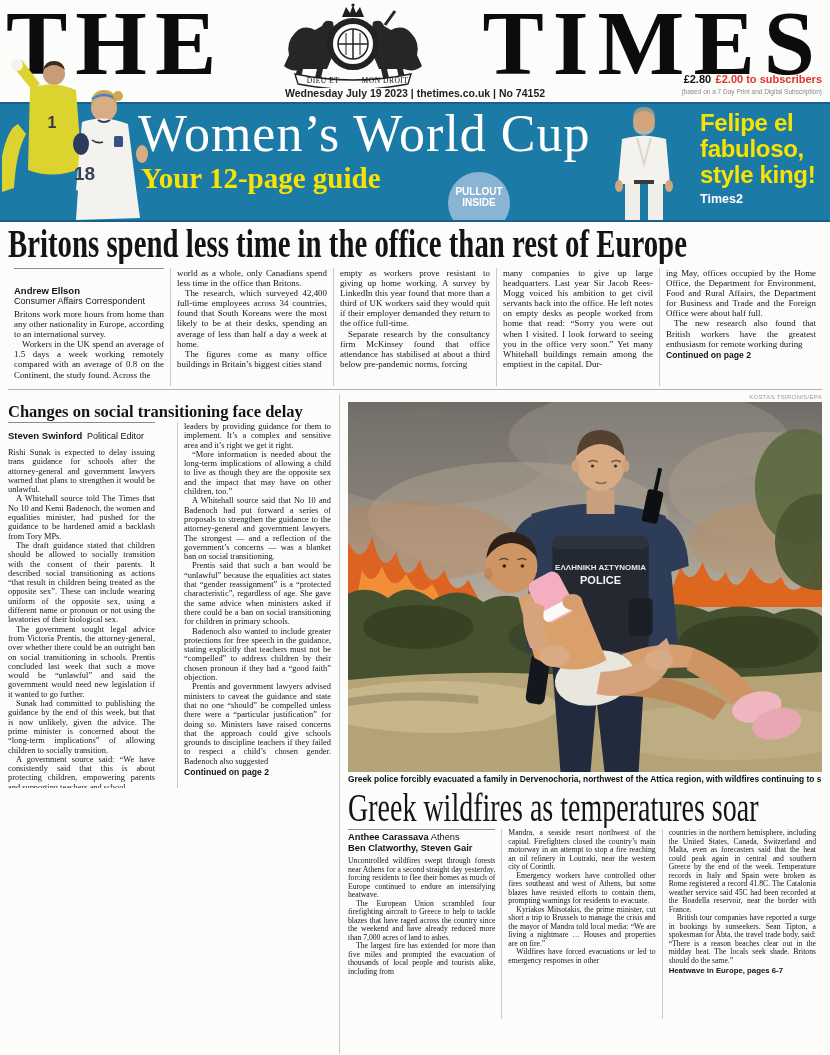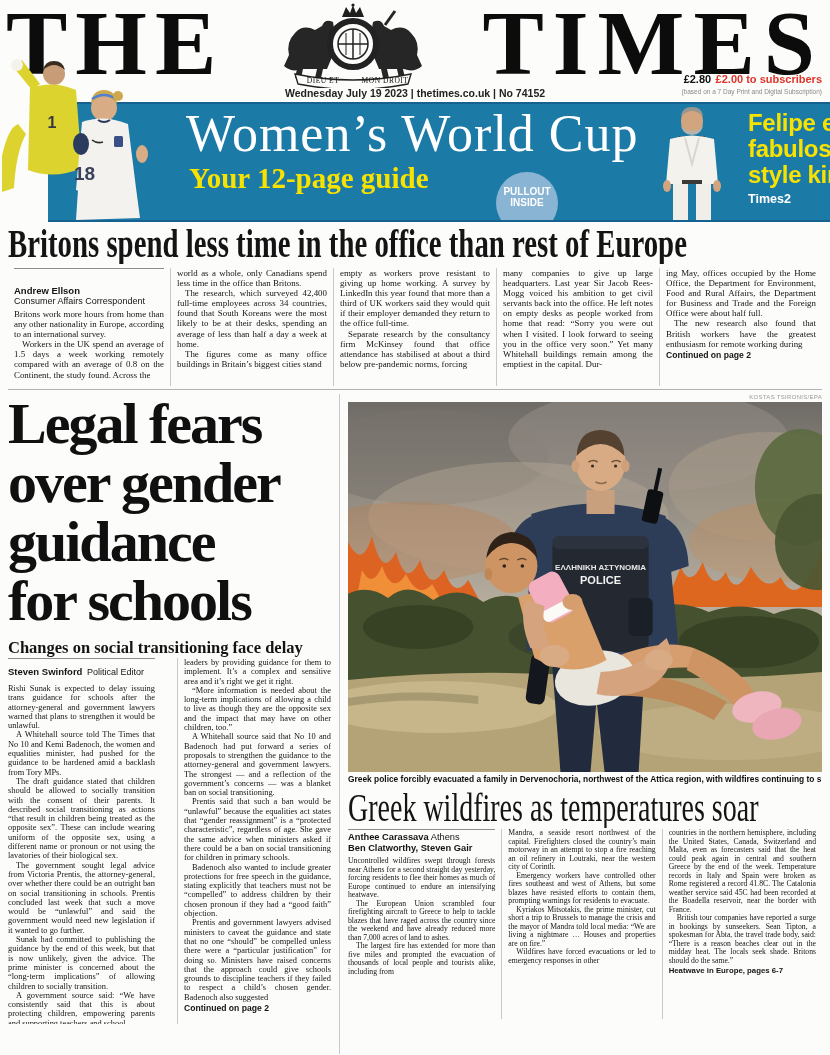--- a/index.html
+++ b/index.html
@@ -14,21 +14,21 @@
   .crest{margin-top:2px;flex:0 0 auto;}
   .dateline{position:absolute;left:0;right:0;bottom:1px;text-align:center;
             font-family:"Liberation Sans",sans-serif;font-size:10.5px;font-weight:bold;color:#222;}
   .price{position:absolute;right:8px;bottom:5px;text-align:right;font-family:"Liberation Sans",sans-serif;}
   .price-main{font-size:11px;font-weight:bold;color:#111;}
   .price-sub{font-size:11px;font-weight:bold;color:#e0342a;}
   .price-note{font-size:6.5px;color:#8a8a8a;margin-top:1px;}
 
   
   .banner{position:relative;margin-top:2px;height:116px;background:#1c7aa6;overflow:hidden;
-          border-top:2px solid #15618f;border-bottom:2px solid #15618f;margin-left:48px;}
+          border-top:2px solid #15618f;border-bottom:2px solid #15618f;}
   .wwc-title{position:absolute;left:138px;top:0px;font-size:52px;color:#fff;letter-spacing:1px;}
   .wwc-sub{position:absolute;left:141px;top:58px;font-size:29px;font-weight:bold;color:#f8e300;}
   .badge{position:absolute;left:448px;top:68px;width:62px;height:62px;border-radius:50%;
          background:rgba(148,185,215,.92);text-align:center;font-family:"Liberation Sans",sans-serif;
          font-weight:bold;color:#fff;font-size:10px;line-height:11px;padding-top:14px;box-sizing:border-box;}
   .felipe-title{position:absolute;left:700px;top:6px;font-family:"Liberation Sans",sans-serif;
          font-weight:bold;font-size:24px;line-height:26px;color:#f8e300;letter-spacing:-.3px;width:126px;}
   .felipe-brand{position:absolute;left:700px;top:88px;font-family:"Liberation Sans",sans-serif;
          font-weight:bold;font-size:12.5px;color:#fff;}
   .felipe-fig{position:absolute;left:594px;top:2px;}
@@ -211,26 +211,20 @@
       <p class="ind">The new research also found that British workers have the greatest enthusiasm for remote working during</p>
       <div class="continued">Continued on page 2</div>
     </div>
   </div>
 
   <div class="rule-full"></div>
 
   <div class="section2">
 
     <div class="left-col">
-      <div class="h2">
-        <div>Legal fears</div>
-        <div>over gender</div>
-        <div>guidance</div>
-        <div>for schools</div>
-      </div>
       <div class="subhead">Changes on social transitioning face delay</div>
       <div class="legal-cols">
         <div class="lcol first">
           <div class="sw-byline">
             <span class="byline-name">Steven Swinford</span>
             <span class="byline-role">Political Editor</span>
           </div>
           <p>Rishi Sunak is expected to delay issuing trans guidance for schools after the attorney-general and government lawyers warned that plans to strengthen it would be unlawful.</p>
           <p class="ind">A Whitehall source told The Times that No 10 and Kemi Badenoch, the women and equalities minister, had pushed for the guidance to be hardened amid a backlash from Tory MPs.</p>
           <p class="ind">The draft guidance stated that children should be allowed to socially transition with the consent of their parents. It described social transitioning as actions “that result in children being treated as the opposite sex”. These can include wearing uniform of the opposite sex, using a different name or pronoun or not using the lavatories of their biological sex.</p>

